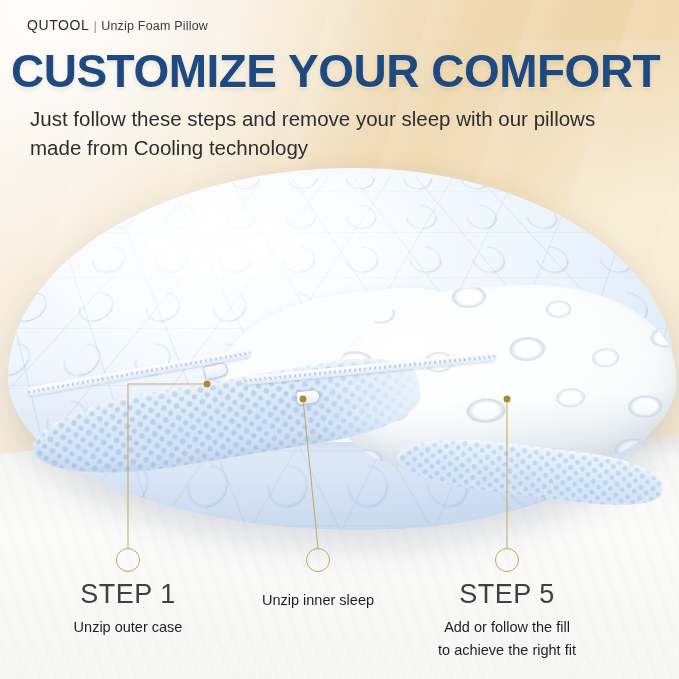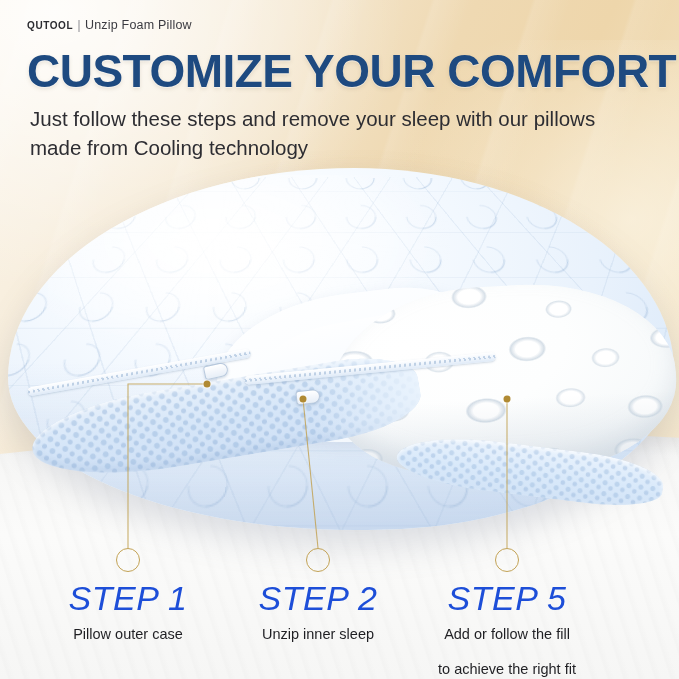--- a/index.html
+++ b/index.html
@@ -223,44 +223,43 @@
     position:absolute;width:22px;height:22px;border-radius:50%;
     border:1.6px solid #c2a255;background:transparent;
     transform:translate(-50%,-50%);
   }
 
   
   .brand{
     position:absolute;left:27px;top:17px;
     font-size:13.5px;color:#2b2b30;letter-spacing:.2px;white-space:nowrap;
   }
-  .brand .mark{font-weight:bold;letter-spacing:.6px;font-size:10px;}
+  .brand .mark{font-weight:normal;letter-spacing:.6px;font-size:14px;}
   .brand .bar{color:#9a9a9e;margin:0 4px;font-weight:normal;}
   .brand .sub{font-size:12.5px;color:#3a3a40;}
 
   .headline{
-    position:absolute;left:27px;top:48px;width:650px;
+    position:absolute;left:11px;top:48px;width:650px;
     font-size:46px;line-height:1;font-weight:bold;
     color:#1e4a80;letter-spacing:-0.5px;
     transform:scaleX(1.0);
     text-shadow:0 1px 0 rgba(255,255,255,.45), 0 2px 4px rgba(120,100,70,.16);
     white-space:nowrap;
   }
   .subhead{
     position:absolute;left:30px;top:104px;width:600px;
     font-size:20.5px;line-height:1.42;color:#2d2d32;
   }
 
   .step{
     position:absolute;text-align:center;
   }
   .step-title{
-    font-size:34px;color:#1d4ed8;letter-spacing:.5px;line-height:1;
+    font-size:27px;color:#404040;letter-spacing:.5px;line-height:1;
     white-space:nowrap;
-    font-style:italic;
   }
   .step-desc{
     margin-top:9px;font-size:14.5px;color:#1f1f23;line-height:1.42;
     white-space:nowrap;
   }
 </style>
 </head>
 <body>
 
 <div id="stage">
@@ -325,27 +324,26 @@
   <div class="brand">
     <span class="mark">QUTOOL</span><span class="bar">|</span><span class="sub">Unzip Foam Pillow</span>
   </div>
 
   <div class="headline">CUSTOMIZE YOUR COMFORT</div>
 
   <div class="subhead">Just follow these steps and remove your sleep with our pillows made from Cooling technology</div>
 
   <div class="step" style="left:128px;top:581px;transform:translateX(-50%);">
     <div class="step-title">STEP 1</div>
-    <div class="step-desc">Pillow outer case</div>
+    <div class="step-desc">Unzip outer case</div>
   </div>
 
   <div class="step" style="left:318px;top:581px;transform:translateX(-50%);">
-    <div class="step-title">STEP 2</div>
     <div class="step-desc">Unzip inner sleep</div>
   </div>
 
   <div class="step" style="left:507px;top:581px;transform:translateX(-50%);">
     <div class="step-title">STEP 5</div>
     <div class="step-desc">Add or follow the fill</div>
-    <div class="step-desc" style="margin-top:14px;">to achieve the right fit</div>
+    <div class="step-desc" style="margin-top:2px;">to achieve the right fit</div>
   </div>
 
 </div>
 
 </body></html>

